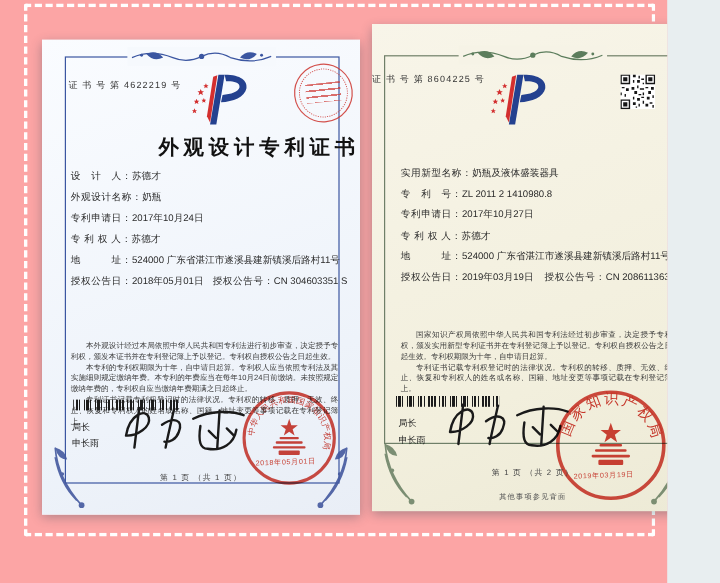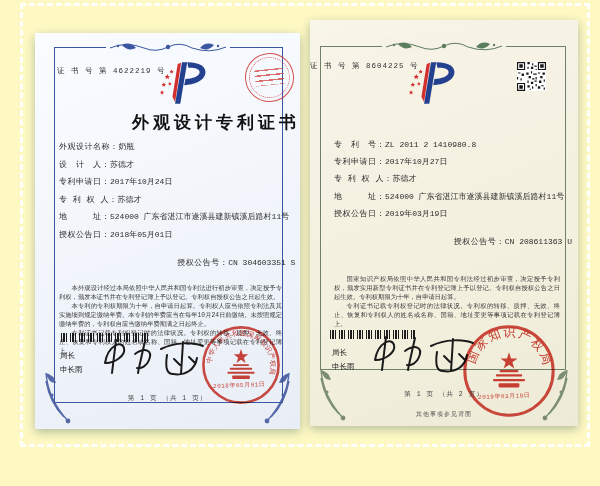--- a/index.html
+++ b/index.html
@@ -1,17 +1,17 @@
 <!DOCTYPE html>
 <html><head>
 <meta charset="utf-8">
 <style>
   html,body{margin:0;padding:0;background:#e8eef0;}
-  .stage{position:relative;width:600px;height:486px;background:#fef9c3;overflow:hidden;
-         font-family:Liberation Mono, monospace;}
+  .stage{position:relative;width:556px;height:486px;background:#fca5a5;overflow:hidden;
+         font-family:Liberation Sans, sans-serif;}
   .dashed-frame{position:absolute;left:20px;top:3px;right:10px;bottom:39px;
                 border:3px dashed #ffffff;border-radius:2px;pointer-events:none;}
   .cert{position:absolute;box-shadow:0 3px 9px rgba(0,50,70,.30);}
   .cert-left{left:35px;top:33px;width:265px;height:396px;
              background:linear-gradient(160deg,#fafcff 0%,#eef3fa 70%,#e9eef6 100%);}
   .cert-right{left:310px;top:20px;width:268px;height:406px;
               background:linear-gradient(160deg,#f8f5e9 0%,#f2efdd 70%,#edead6 100%);}
   .inner-border{position:absolute;pointer-events:none;}
   .ib-left{left:19px;right:17px;top:14px;bottom:26px;border:1.5px solid #3b56a1;}
   .ib-right{left:10px;right:12px;top:26px;bottom:56px;border:1.2px solid #6f7f68;}
@@ -36,21 +36,21 @@
   .title{position:absolute;left:0;right:0;margin:0;text-align:center;font-weight:bold;
          color:#111;font-size:17px;letter-spacing:4px;}
   .cert-left .title{top:78px;text-align:right;}
   .cert-right .title{top:88px;}
   .fields{position:absolute;left:24px;right:18px;font-size:8px;color:#2c2c2c;white-space:nowrap;}
   .cert-left .fields{top:108px;}
   .cert-right .fields{top:119px;}
   .frow{position:relative;height:17.5px;}
   .cert-right .frow{height:17.2px;}
   .flabel{letter-spacing:.5px;}
-  .pair2{position:absolute;left:53%;top:0;margin-top:28px;}
+  .pair2{position:absolute;left:53%;top:0;}
   .bodytext{position:absolute;left:24px;right:18px;font-size:6.3px;line-height:1.42;
             color:#3a3a3a;text-align:justify;}
   .cert-left .bodytext{top:252px;}
   .cert-right .bodytext{top:256px;}
   .bodytext p{margin:0;text-indent:2em;}
   .barcode{position:absolute;height:9px;
            background:repeating-linear-gradient(90deg,#1c1c1c 0 1px,transparent 1px 2px,
            #1c1c1c 2px 4px,transparent 4px 5px,#1c1c1c 5px 6px,transparent 6px 9px);}
   .cert-left .barcode{left:26px;top:300px;width:88px;}
   .cert-right .barcode{left:20px;top:310px;width:86px;}
@@ -127,22 +127,22 @@
     </svg>
 
     <div class="mini-stamp">
       <div class="ms-ring"></div>
       <div class="ms-text"></div>
     </div>
 
     <h1 class="title">外观设计专利证书</h1>
 
     <div class="fields">
+      <div class="frow"><span class="flabel">设　计　人：</span><span class="fvalue">苏德才</span></div>
       <div class="frow"><span class="flabel">外观设计名称：</span><span class="fvalue">奶瓶</span></div>
-      <div class="frow"><span class="flabel">设　计　人：</span><span class="fvalue">苏德才</span></div>
       <div class="frow"><span class="flabel">专利申请日：</span><span class="fvalue">2017年10月24日</span></div>
       <div class="frow"><span class="flabel">专 利 权 人：</span><span class="fvalue">苏德才</span></div>
       <div class="frow"><span class="flabel">地　　　址：</span><span class="fvalue">524000 广东省湛江市遂溪县建新镇溪后路村11号</span></div>
       <div class="frow">
         <span class="flabel">授权公告日：</span><span class="fvalue">2018年05月01日</span>
         <span class="pair2"><span class="flabel">授权公告号：</span><span class="fvalue">CN 304603351 S</span></span>
       </div>
     </div>
 
     <div class="bodytext">
@@ -237,20 +237,21 @@
       <g fill="#161616">
         <path d="M0 0h7v7h-7z M18 0h7v7h-7z M0 18h7v7h-7z"></path>
         <path fill="#fff" d="M1 1h5v5h-5z M19 1h5v5h-5z M1 19h5v5h-5z"></path>
         <path d="M2 2h3v3h-3z M20 2h3v3h-3z M2 20h3v3h-3z"></path>
         <path d="M9 0h2v2h-2z M13 1h1v2h-1z M15 3h2v1h-2z M9 4h1v2h-1z M12 4h2v2h-2z M16 6h1v1h-1z M1 9h2v1h-2z M4 10h2v2h-2z M0 13h1v2h-1z M3 14h1v2h-1z M8 9h2v2h-2z M12 8h1v2h-1z M14 10h3v1h-3z M18 9h2v1h-2z M22 9h2v2h-2z M20 12h2v2h-2z M10 12h2v2h-2z M13 14h2v1h-2z M16 13h1v2h-1z M9 16h1v2h-1z M12 17h2v2h-2z M15 16h2v1h-2z M19 16h2v2h-2z M23 15h1v2h-1z M9 20h2v2h-2z M13 21h1v2h-1z M16 19h1v2h-1z M18 21h2v2h-2z M21 20h2v1h-2z M23 22h1v2h-1z M11 23h1v1h-1z"></path>
       </g>
     </svg>
 
 
     <div class="fields">
+      <div class="frow"><span class="flabel">实用新型名称：</span><span class="fvalue">奶瓶及液体盛装器具</span></div>
       <div class="frow"><span class="flabel">专　利　号：</span><span class="fvalue">ZL 2011 2 1410980.8</span></div>
       <div class="frow"><span class="flabel">专利申请日：</span><span class="fvalue">2017年10月27日</span></div>
       <div class="frow"><span class="flabel">专 利 权 人：</span><span class="fvalue">苏德才</span></div>
       <div class="frow"><span class="flabel">地　　　址：</span><span class="fvalue">524000 广东省湛江市遂溪县建新镇溪后路村11号</span></div>
       <div class="frow">
         <span class="flabel">授权公告日：</span><span class="fvalue">2019年03月19日</span>
         <span class="pair2"><span class="flabel">授权公告号：</span><span class="fvalue">CN 208611363 U</span></span>
       </div>
     </div>
 

